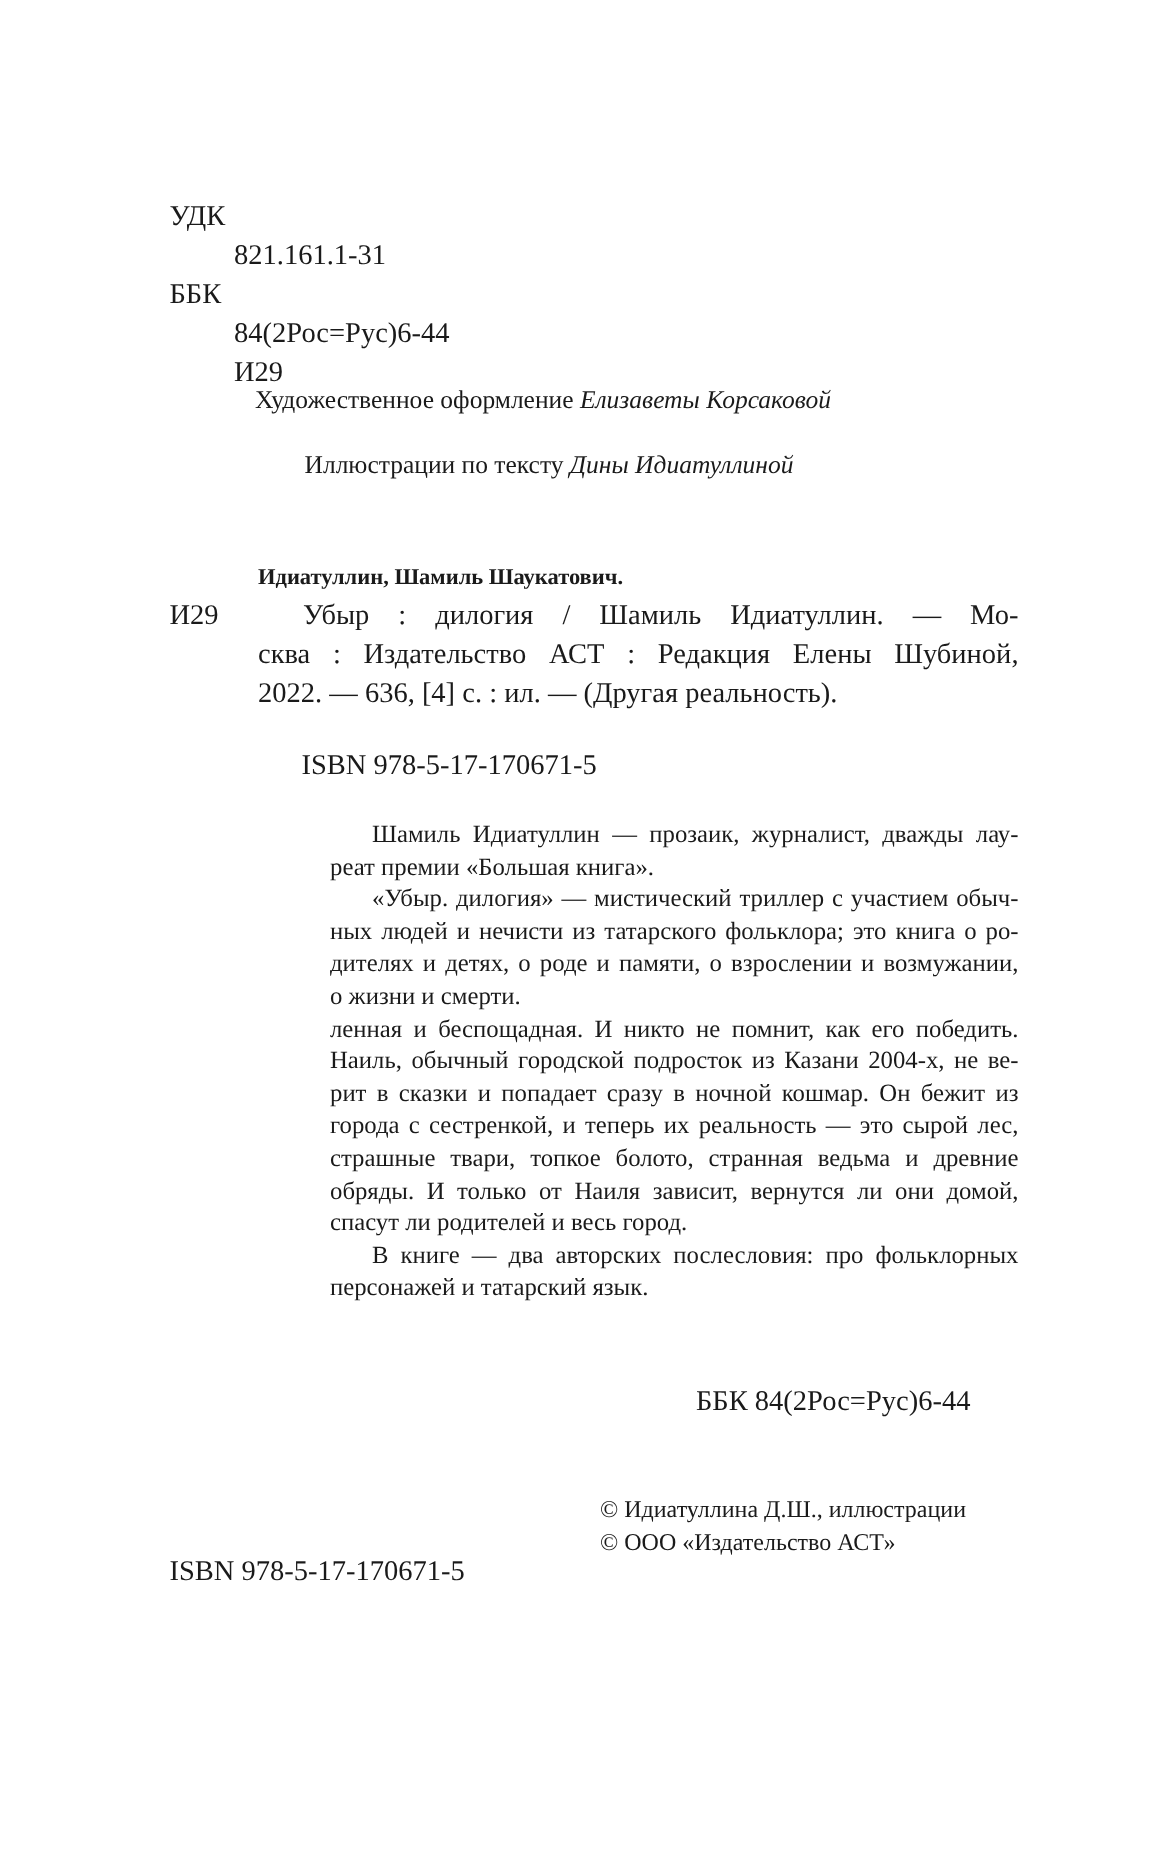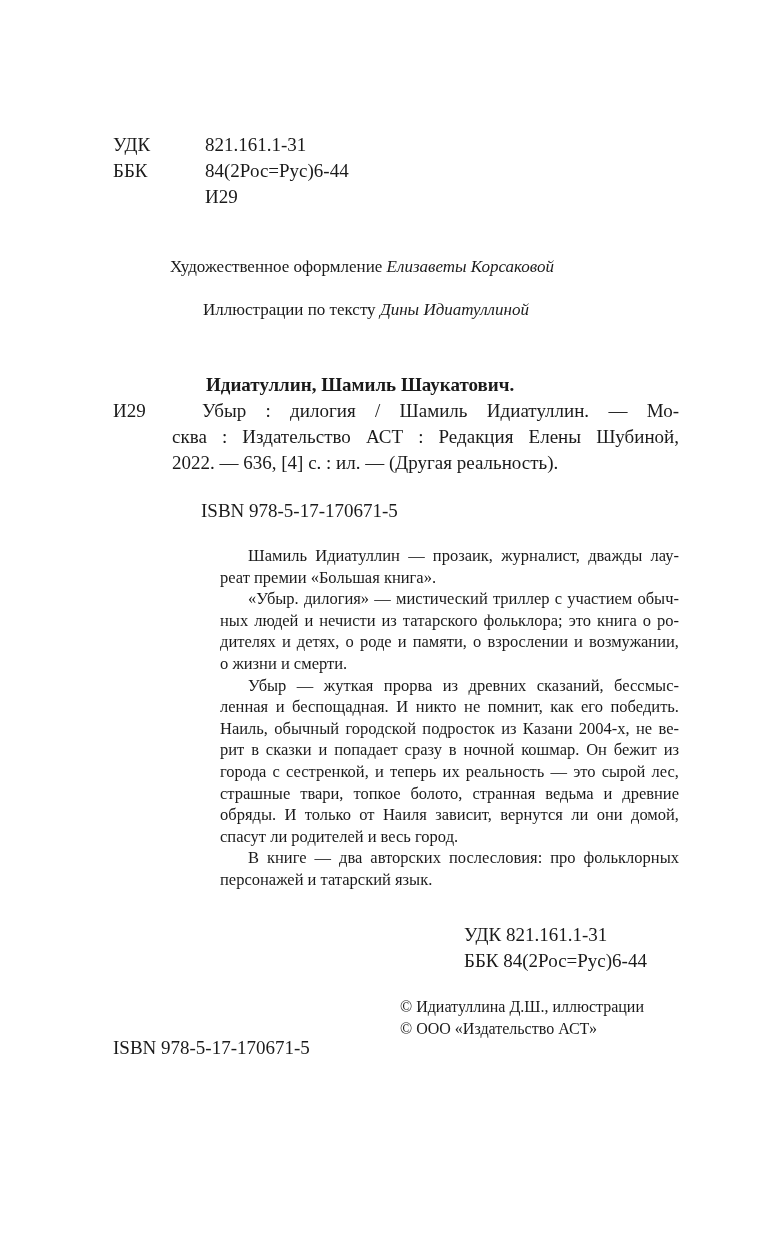--- a/index.html
+++ b/index.html
@@ -12,32 +12,32 @@
       height: 1241px;
       position: relative;
       overflow: hidden;
       font-family: "Liberation Serif", "DejaVu Serif", serif;
       color: #1a1a1a;
     }
     .abs { position: absolute; white-space: nowrap; }
 
     
     .class-block { left: 113px; top: 132px; font-size: 19px; line-height: 26px; }
-    .class-row { display: flex; }
+    .class-row { display: flex; flex-direction: column; }
     .class-label { width: 49px; display: inline-block; }
     .class-val { display: inline-block; margin-left: 43px; }
 
     
     .credit { font-size: 17px; line-height: 22px; text-align: right; }
     .credit em { font-style: italic; }
     .credit-design { left: 170px; top: 256px; }
     .credit-illus { left: 203px; top: 299px; }
 
     
-    .bib-author { left: 172px; top: 372px; font-size: 19px; font-weight: bold; line-height: 26px; margin-left: 34px; }
+    .bib-author { left: 172px; top: 372px; font-size: 15px; font-weight: bold; line-height: 26px; }
     .bib-code { left: 113px; top: 398px; font-size: 19px; line-height: 26px; }
     .bib-body {
       position: absolute;
       left: 172px;
       top: 398px;
       width: 507px;
       font-size: 19px;
       line-height: 26px;
       text-align: justify;
     }
@@ -101,34 +101,32 @@
 </div>
 <div class="abs isbn-mid">ISBN 978-5-17-170671-5</div>
 
 <div class="annotation">
   <span class="ann-line j ind">Шамиль Идиатуллин — прозаик, журналист, дважды лау-</span>
   <span class="ann-line">реат премии «Большая книга».</span>
   <span class="ann-line j ind">«Убыр. дилогия» — мистический триллер с участием обыч-</span>
   <span class="ann-line j">ных людей и нечисти из татарского фольклора; это книга о ро-</span>
   <span class="ann-line j">дителях и детях, о роде и памяти, о взрослении и возмужании,</span>
   <span class="ann-line">о жизни и смерти.</span>
-  <span class="ann-line j ind">Убыр — жуткая прорва из древних сказаний, бессмыс-</span>
   <span class="ann-line j">ленная и беспощадная. И никто не помнит, как его победить.</span>
   <span class="ann-line j">Наиль, обычный городской подросток из Казани 2004-х, не ве-</span>
   <span class="ann-line j">рит в сказки и попадает сразу в ночной кошмар. Он бежит из</span>
   <span class="ann-line j">города с сестренкой, и теперь их реальность — это сырой лес,</span>
   <span class="ann-line j">страшные твари, топкое болото, странная ведьма и древние</span>
   <span class="ann-line j">обряды. И только от Наиля зависит, вернутся ли они домой,</span>
   <span class="ann-line">спасут ли родителей и весь город.</span>
   <span class="ann-line j ind">В книге — два авторских послесловия: про фольклорных</span>
   <span class="ann-line">персонажей и татарский язык.</span>
 </div>
 
 <div class="abs bottom-class">
-  <div>УДК 821.161.1-31</div>
   <div>ББК 84(2Рос=Рус)6-44</div>
 </div>
 
 <div class="abs copyright">
   <div>© Идиатуллина Д.Ш., иллюстрации</div>
   <div>© ООО «Издательство АСТ»</div>
 </div>
 
 <div class="abs isbn-bottom">ISBN 978-5-17-170671-5</div>
 

